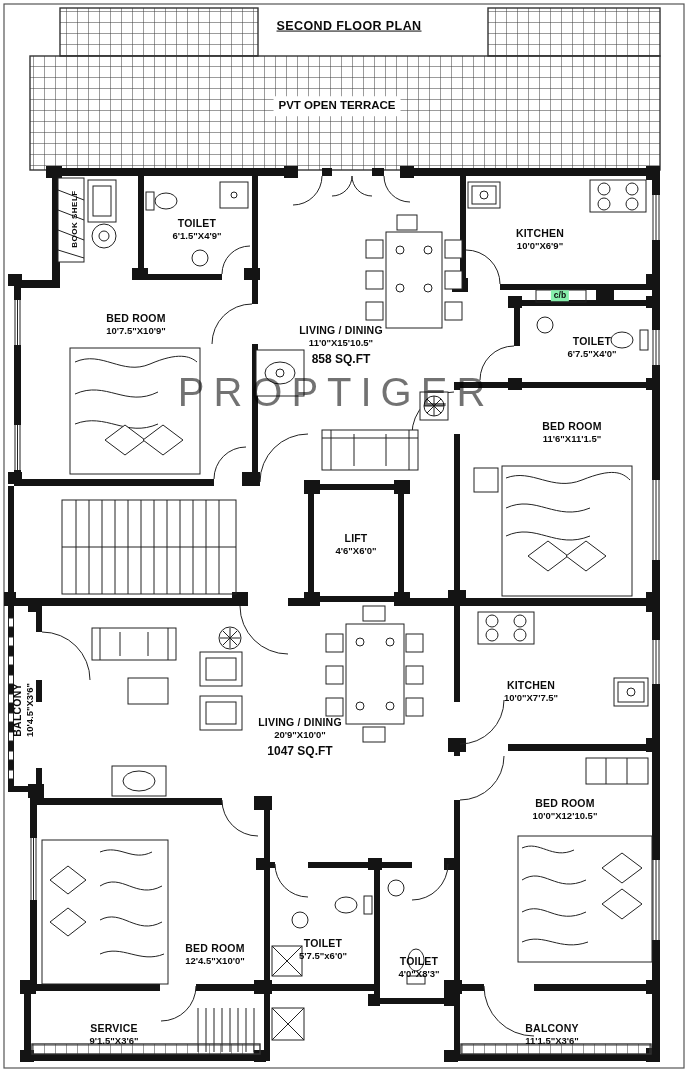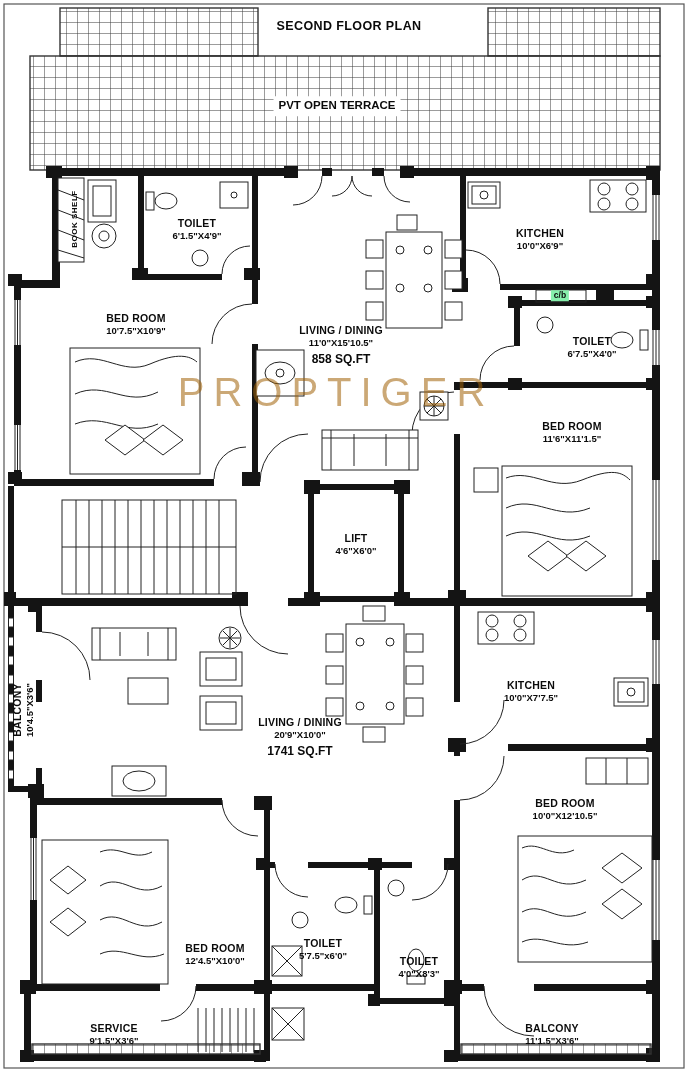--- a/index.html
+++ b/index.html
@@ -10,26 +10,26 @@
   .ln{stroke:#222;fill:none;stroke-width:1;}
   .furn{stroke:#222;fill:#fff;stroke-width:1;}
   .hatch{fill:url(#gridpat);stroke:#333;stroke-width:1.4;}
   .winu{fill:#fff;stroke:none;}
   .lbl{position:absolute;transform:translate(-50%,-50%);text-align:center;color:#0a0a0a;
        line-height:1.35;white-space:nowrap;z-index:5;}
   .vert{transform:translate(-50%,-50%) rotate(-90deg);}
   .rname{font-size:10.5px;font-weight:700;letter-spacing:.2px;}
   .rdims{font-size:9.5px;font-weight:700;}
   .rarea{font-size:12px;font-weight:700;margin-top:1px;}
-  .title{font-size:12.5px;font-weight:700;letter-spacing:.4px;}
+  .title{font-size:12.5px;font-weight:700;letter-spacing:.4px;text-decoration:underline;}
   .terr{font-size:11.5px;font-weight:700;background:#fff;padding:2px 5px;}
   .tiny{font-size:8.5px;font-weight:700;background:#86efac;padding:0 3px;}
   .shelf{font-size:8px;font-weight:700;letter-spacing:.5px;}
   .watermark{position:absolute;left:336px;top:392px;transform:translate(-50%,-50%);
-             font-size:40px;letter-spacing:9px;color:#a16207;opacity:.55;font-weight:400;z-index:4;}
+             font-size:40px;letter-spacing:9px;color:#000000;opacity:.55;font-weight:400;z-index:4;}
 </style>
 </head>
 <body>
 
 <div class="canvas">
 
 <svg width="688" height="1072" viewBox="0 0 688 1072">
   <defs>
     <pattern id="gridpat" width="11" height="11" patternUnits="userSpaceOnUse">
       <path d="M 11 0 L 0 0 0 11" fill="none" stroke="#3a3a3a" stroke-width="1"></path>
@@ -442,21 +442,21 @@
   <div class="rname">LIFT</div>
   <div class="rdims">4'6"X6'0"</div>
 </div>
 <div class="lbl vert" style="left:23px;top:710px">
   <div class="rname">BALCONY</div>
   <div class="rdims">10'4.5"X3'6"</div>
 </div>
 <div class="lbl" style="left:300px;top:737px">
   <div class="rname">LIVING / DINING</div>
   <div class="rdims">20'9"X10'0"</div>
-  <div class="rarea">1741 SQ.FT</div>
+  <div class="rarea">1047 SQ.FT</div>
 </div>
 <div class="lbl" style="left:531px;top:691px">
   <div class="rname">KITCHEN</div>
   <div class="rdims">10'0"X7'7.5"</div>
 </div>
 <div class="lbl" style="left:565px;top:809px">
   <div class="rname">BED ROOM</div>
   <div class="rdims">10'0"X12'10.5"</div>
 </div>
 <div class="lbl" style="left:215px;top:954px">

